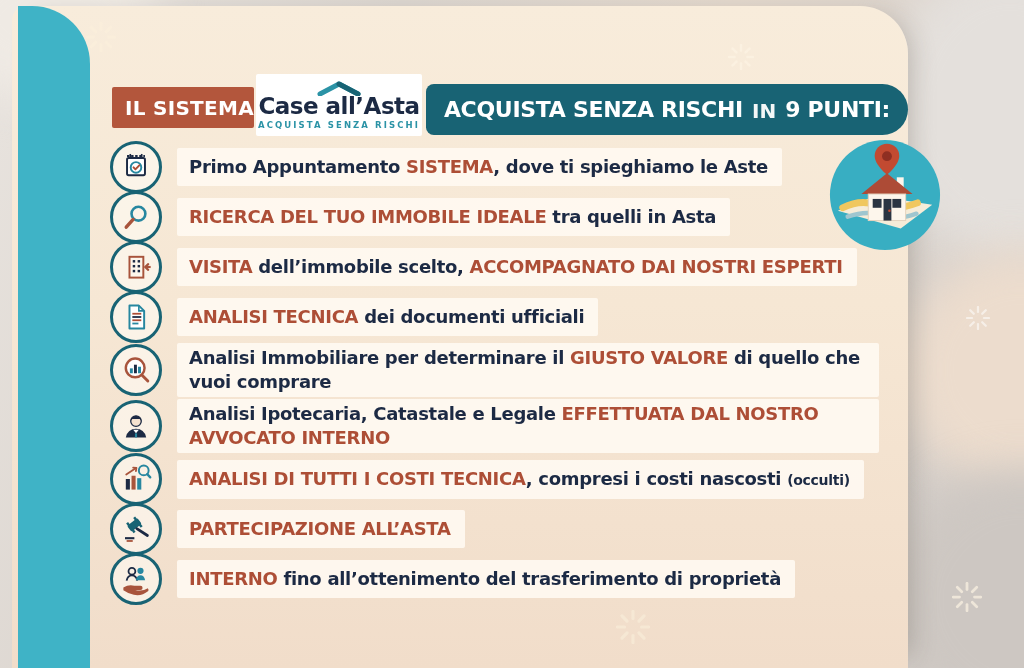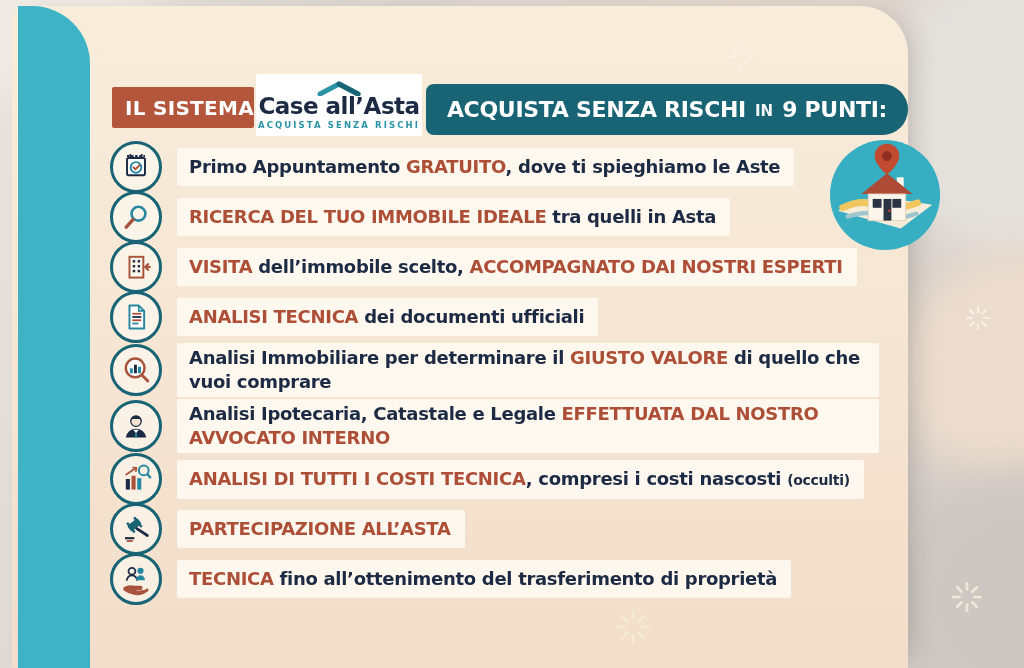--- a/index.html
+++ b/index.html
@@ -25,21 +25,21 @@
     display:flex;align-items:center;justify-content:flex-end;letter-spacing:.3px;border-radius:2px;}
   .logo-patch{position:absolute;left:256px;top:74px;width:166px;height:62px;background:#fff;
     display:flex;flex-direction:column;align-items:center;justify-content:center;border-radius:2px;text-align:center;}
   .logo-roof{margin-bottom:-2px;}
   .logo-title{color:var(--navy,#1c2a44);font-weight:bold;font-size:23px;letter-spacing:-.5px;line-height:24px;}
   .logo-sub{color:var(--logo-teal,#2b93a6);font-weight:bold;font-size:8.5px;letter-spacing:2.1px;margin-top:2px;}
   .banner{position:absolute;left:426px;top:84px;width:482px;height:51px;z-index:3;
     background:var(--banner-teal,#186374);border-radius:8px 26px 26px 8px;
     display:flex;align-items:center;justify-content:center;gap:9px;color:#fff;}
   .banner-main,.banner-points{font-weight:bold;font-size:22px;letter-spacing:-.3px;}
-  .banner-in{font-weight:bold;font-size:15px;opacity:.95;padding-top:3px;}
+  .banner-in{font-weight:bold;font-size:20px;opacity:.95;padding-top:3px;}
 
   
   .rows{position:absolute;left:110px;top:142px;width:810px;display:flex;flex-direction:column;}
   .row{display:flex;align-items:center;height:50px;}
   .row-2{height:56px;}
   .icon-circle{flex:0 0 52px;width:52px;height:52px;border-radius:50%;box-sizing:border-box;
     border:3px solid var(--banner-teal,#186374);background:rgba(255,253,248,.55);
     display:flex;align-items:center;justify-content:center;}
   .icon-circle svg{width:44px;height:44px;}
   .strip{margin-left:15px;background:rgba(255,250,242,.9);padding:7px 14px 7px 12px;border-radius:2px;
@@ -112,21 +112,21 @@
     <div class="icon-circle">
           <svg viewBox="0 0 54 54">
     <rect x="16" y="16" width="22" height="21" rx="2" fill="#fff" stroke="#1c2a44" stroke-width="2.4"></rect>
     <line x1="16" y1="13.5" x2="38" y2="13.5" stroke="#1c2a44" stroke-width="2.4" stroke-dasharray="3 2"></line>
     <line x1="20" y1="11" x2="20" y2="17" stroke="#1c2a44" stroke-width="2"></line>
     <line x1="34" y1="11" x2="34" y2="17" stroke="#1c2a44" stroke-width="2"></line>
     <circle cx="27" cy="27.5" r="6.5" fill="#fff" stroke="#2787a0" stroke-width="2.4"></circle>
     <path d="M24 27.5 l2.3 2.4 L31 25" fill="none" stroke="#ad4e36" stroke-width="2.4" stroke-linecap="round" stroke-linejoin="round"></path>
   </svg>
         </div>
-    <div class="strip"><span class="seg seg-navy">Primo Appuntamento </span><span class="seg seg-red">GRATUITO</span><span class="seg seg-navy">, dove ti spieghiamo le Aste</span></div>
+    <div class="strip"><span class="seg seg-navy">Primo Appuntamento </span><span class="seg seg-red">SISTEMA</span><span class="seg seg-navy">, dove ti spieghiamo le Aste</span></div>
   </div>
 
   <div class="row">
     <div class="icon-circle">
           <svg viewBox="0 0 54 54">
     <circle cx="30" cy="23" r="8.5" fill="none" stroke="#2787a0" stroke-width="3.2"></circle>
     <line x1="23.5" y1="30" x2="15" y2="39.5" stroke="#a8543c" stroke-width="4.2" stroke-linecap="round"></line>
   </svg>
         </div>
     <div class="strip"><span class="seg seg-red">RICERCA DEL TUO IMMOBILE IDEALE</span><span class="seg seg-navy"> tra quelli in Asta</span></div>
@@ -223,21 +223,21 @@
   <div class="row">
     <div class="icon-circle">
           <svg viewBox="0 0 54 54">
     <circle cx="22" cy="17.5" r="4.2" fill="none" stroke="#1c2a44" stroke-width="2.2"></circle>
     <path d="M15.5 29 q1.2 -6.5 6.5 -6.5 q5.3 0 6.5 6.5" fill="none" stroke="#1c2a44" stroke-width="2.2"></path>
     <circle cx="32.5" cy="17" r="3.8" fill="#2787a0"></circle>
     <path d="M26.8 28.5 q1.2 -6 5.7 -6 q4.5 0 5.7 6 Z" fill="#2787a0"></path>
     <path d="M11.5 37.5 q7 -4.5 13.5 -2.2 l7.5 0 a2.6 2.6 0 0 1 0 5.2 l-6.5 0 q9 2.2 15.5 -2 q1.5 1.8 .6 3.2 q-8.5 6.8 -17.8 4.6 q-7.5 -1.8 -12.8 -5.6 Z" fill="#a8543c"></path>
   </svg>
         </div>
-    <div class="strip"><span class="seg seg-red">TECNICA</span><span class="seg seg-navy"> fino all’ottenimento del trasferimento di proprietà</span></div>
+    <div class="strip"><span class="seg seg-red">INTERNO</span><span class="seg seg-navy"> fino all’ottenimento del trasferimento di proprietà</span></div>
   </div>
 </div>
 
   <svg class="sparkle sp1" viewBox="0 0 24 24">
       <g stroke="#fbefdc" stroke-width="2.2" stroke-linecap="round">
         <line x1="12" y1="1" x2="12" y2="6"></line>
         <line x1="12" y1="18" x2="12" y2="23"></line>
         <line x1="1" y1="12" x2="6" y2="12"></line>
         <line x1="18" y1="12" x2="23" y2="12"></line>
         <line x1="4.2" y1="4.2" x2="7.8" y2="7.8"></line>

